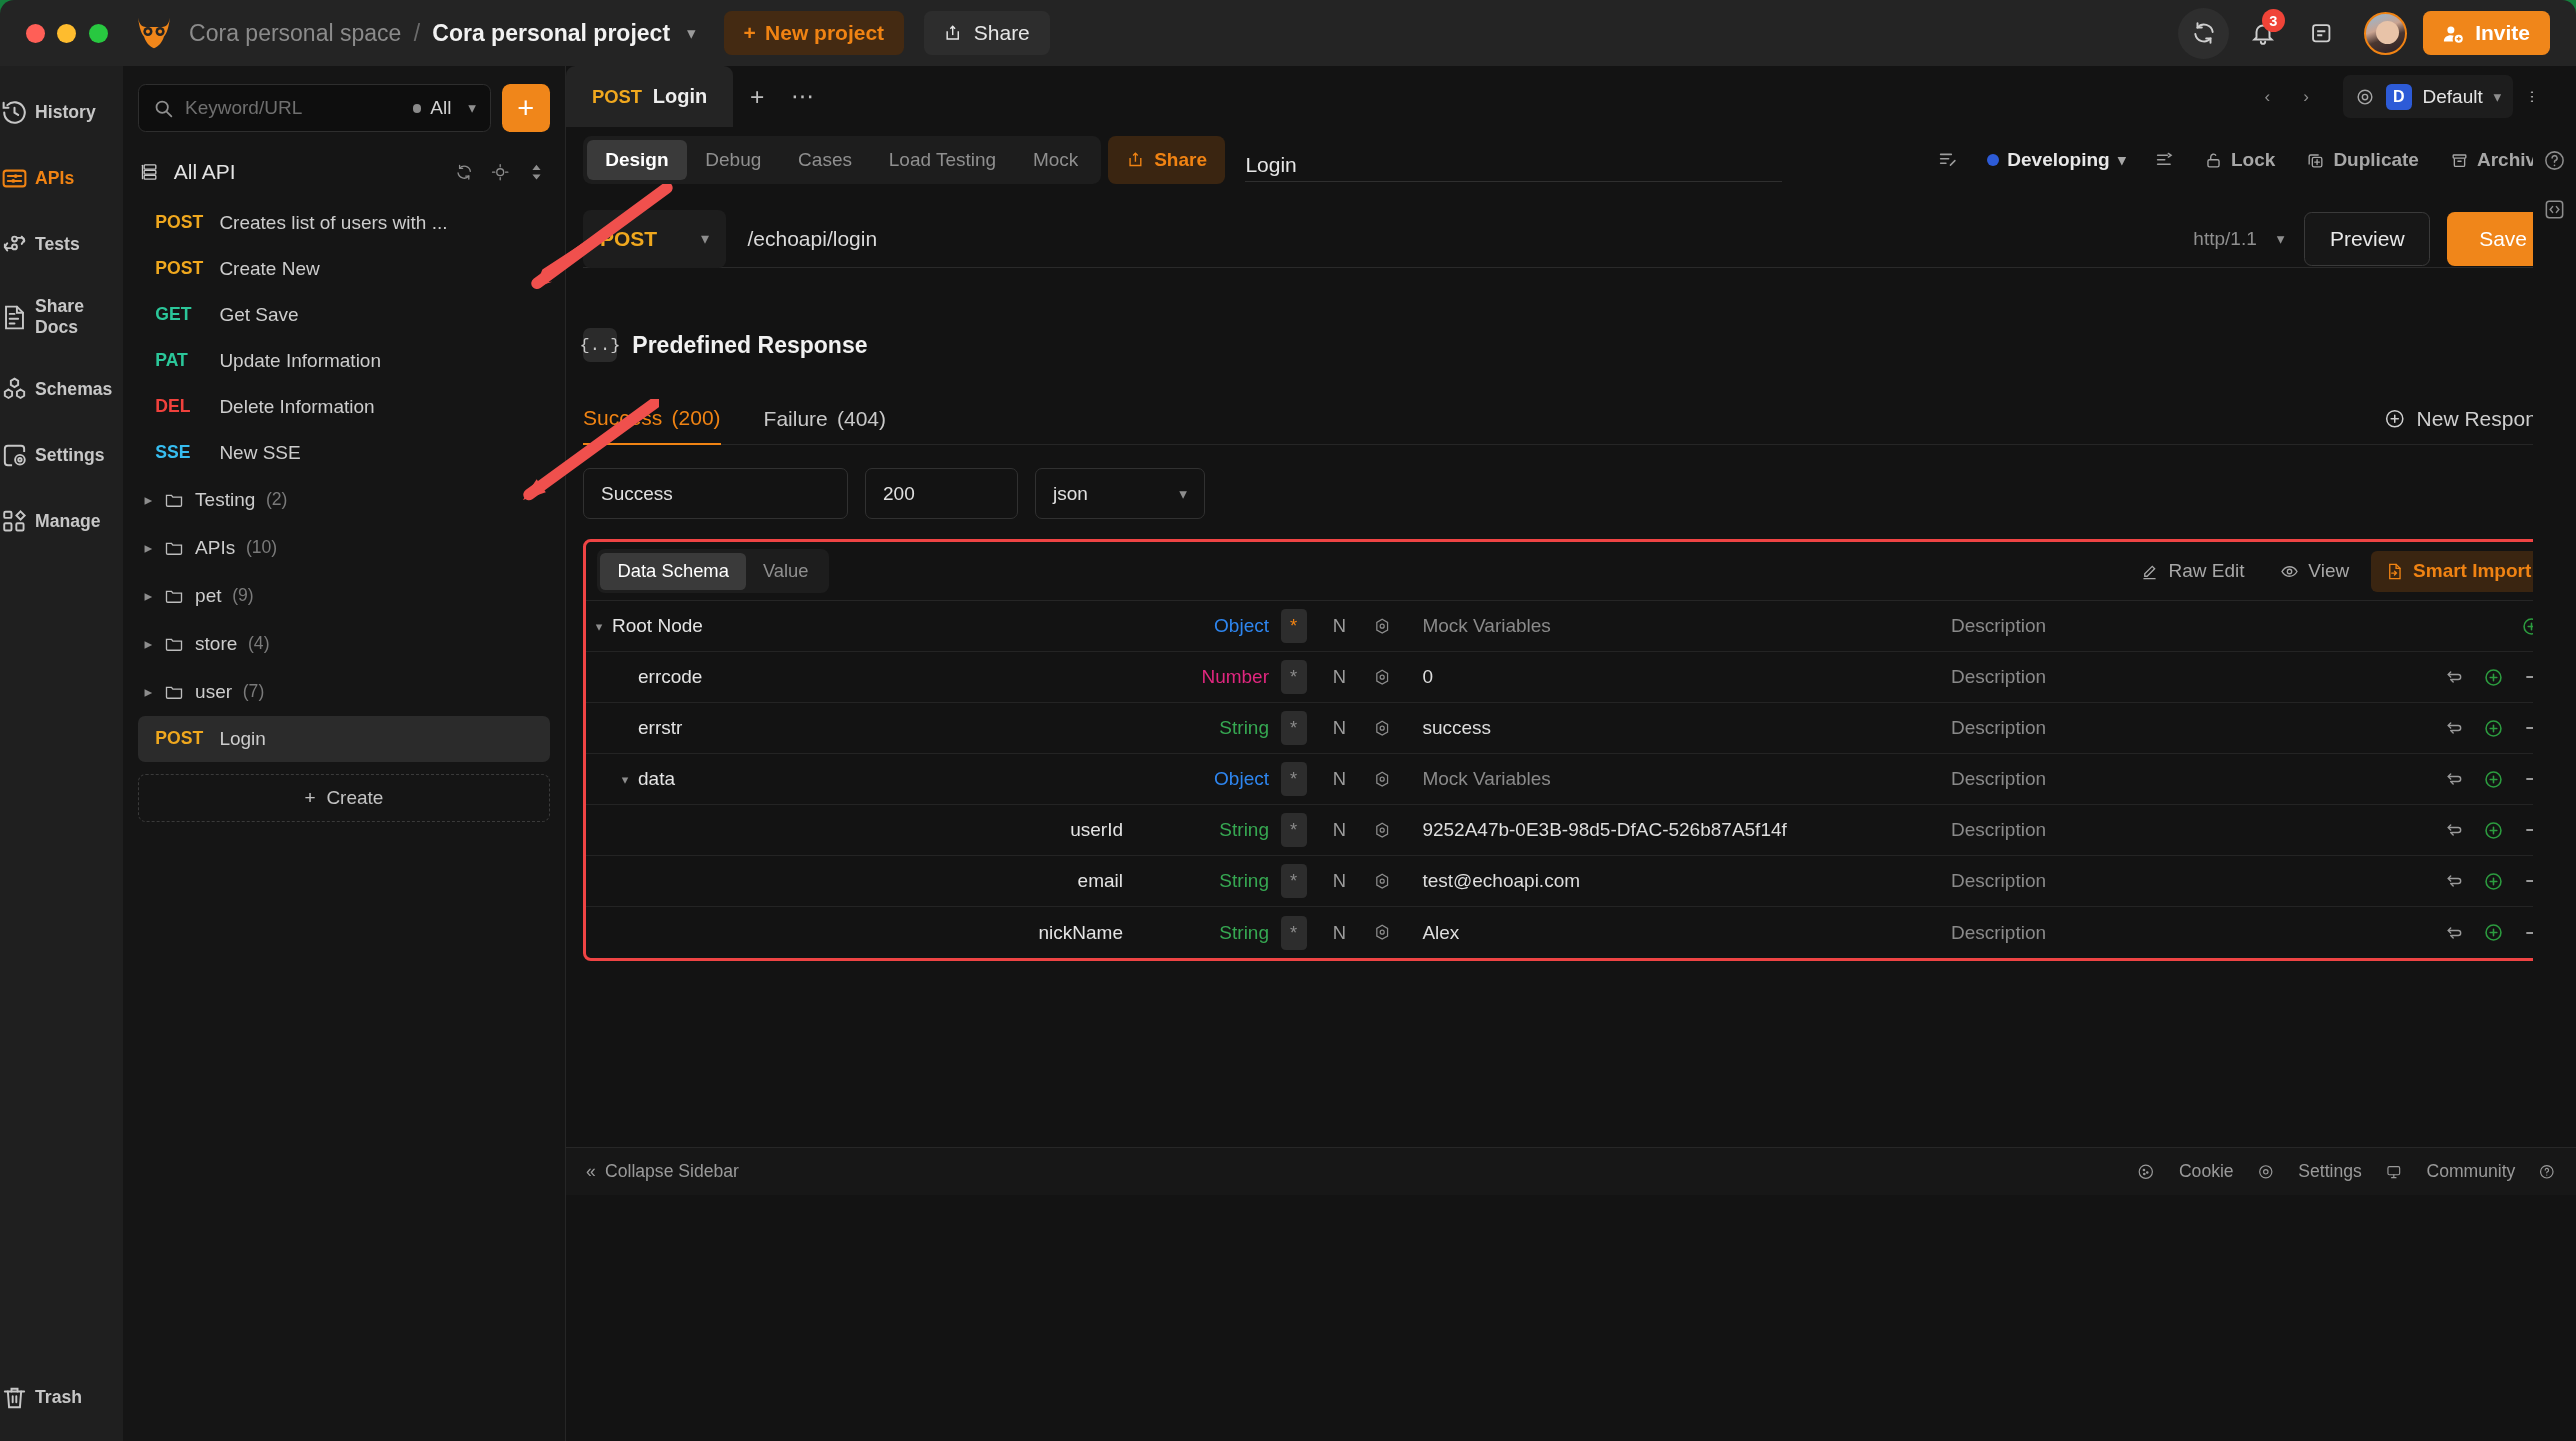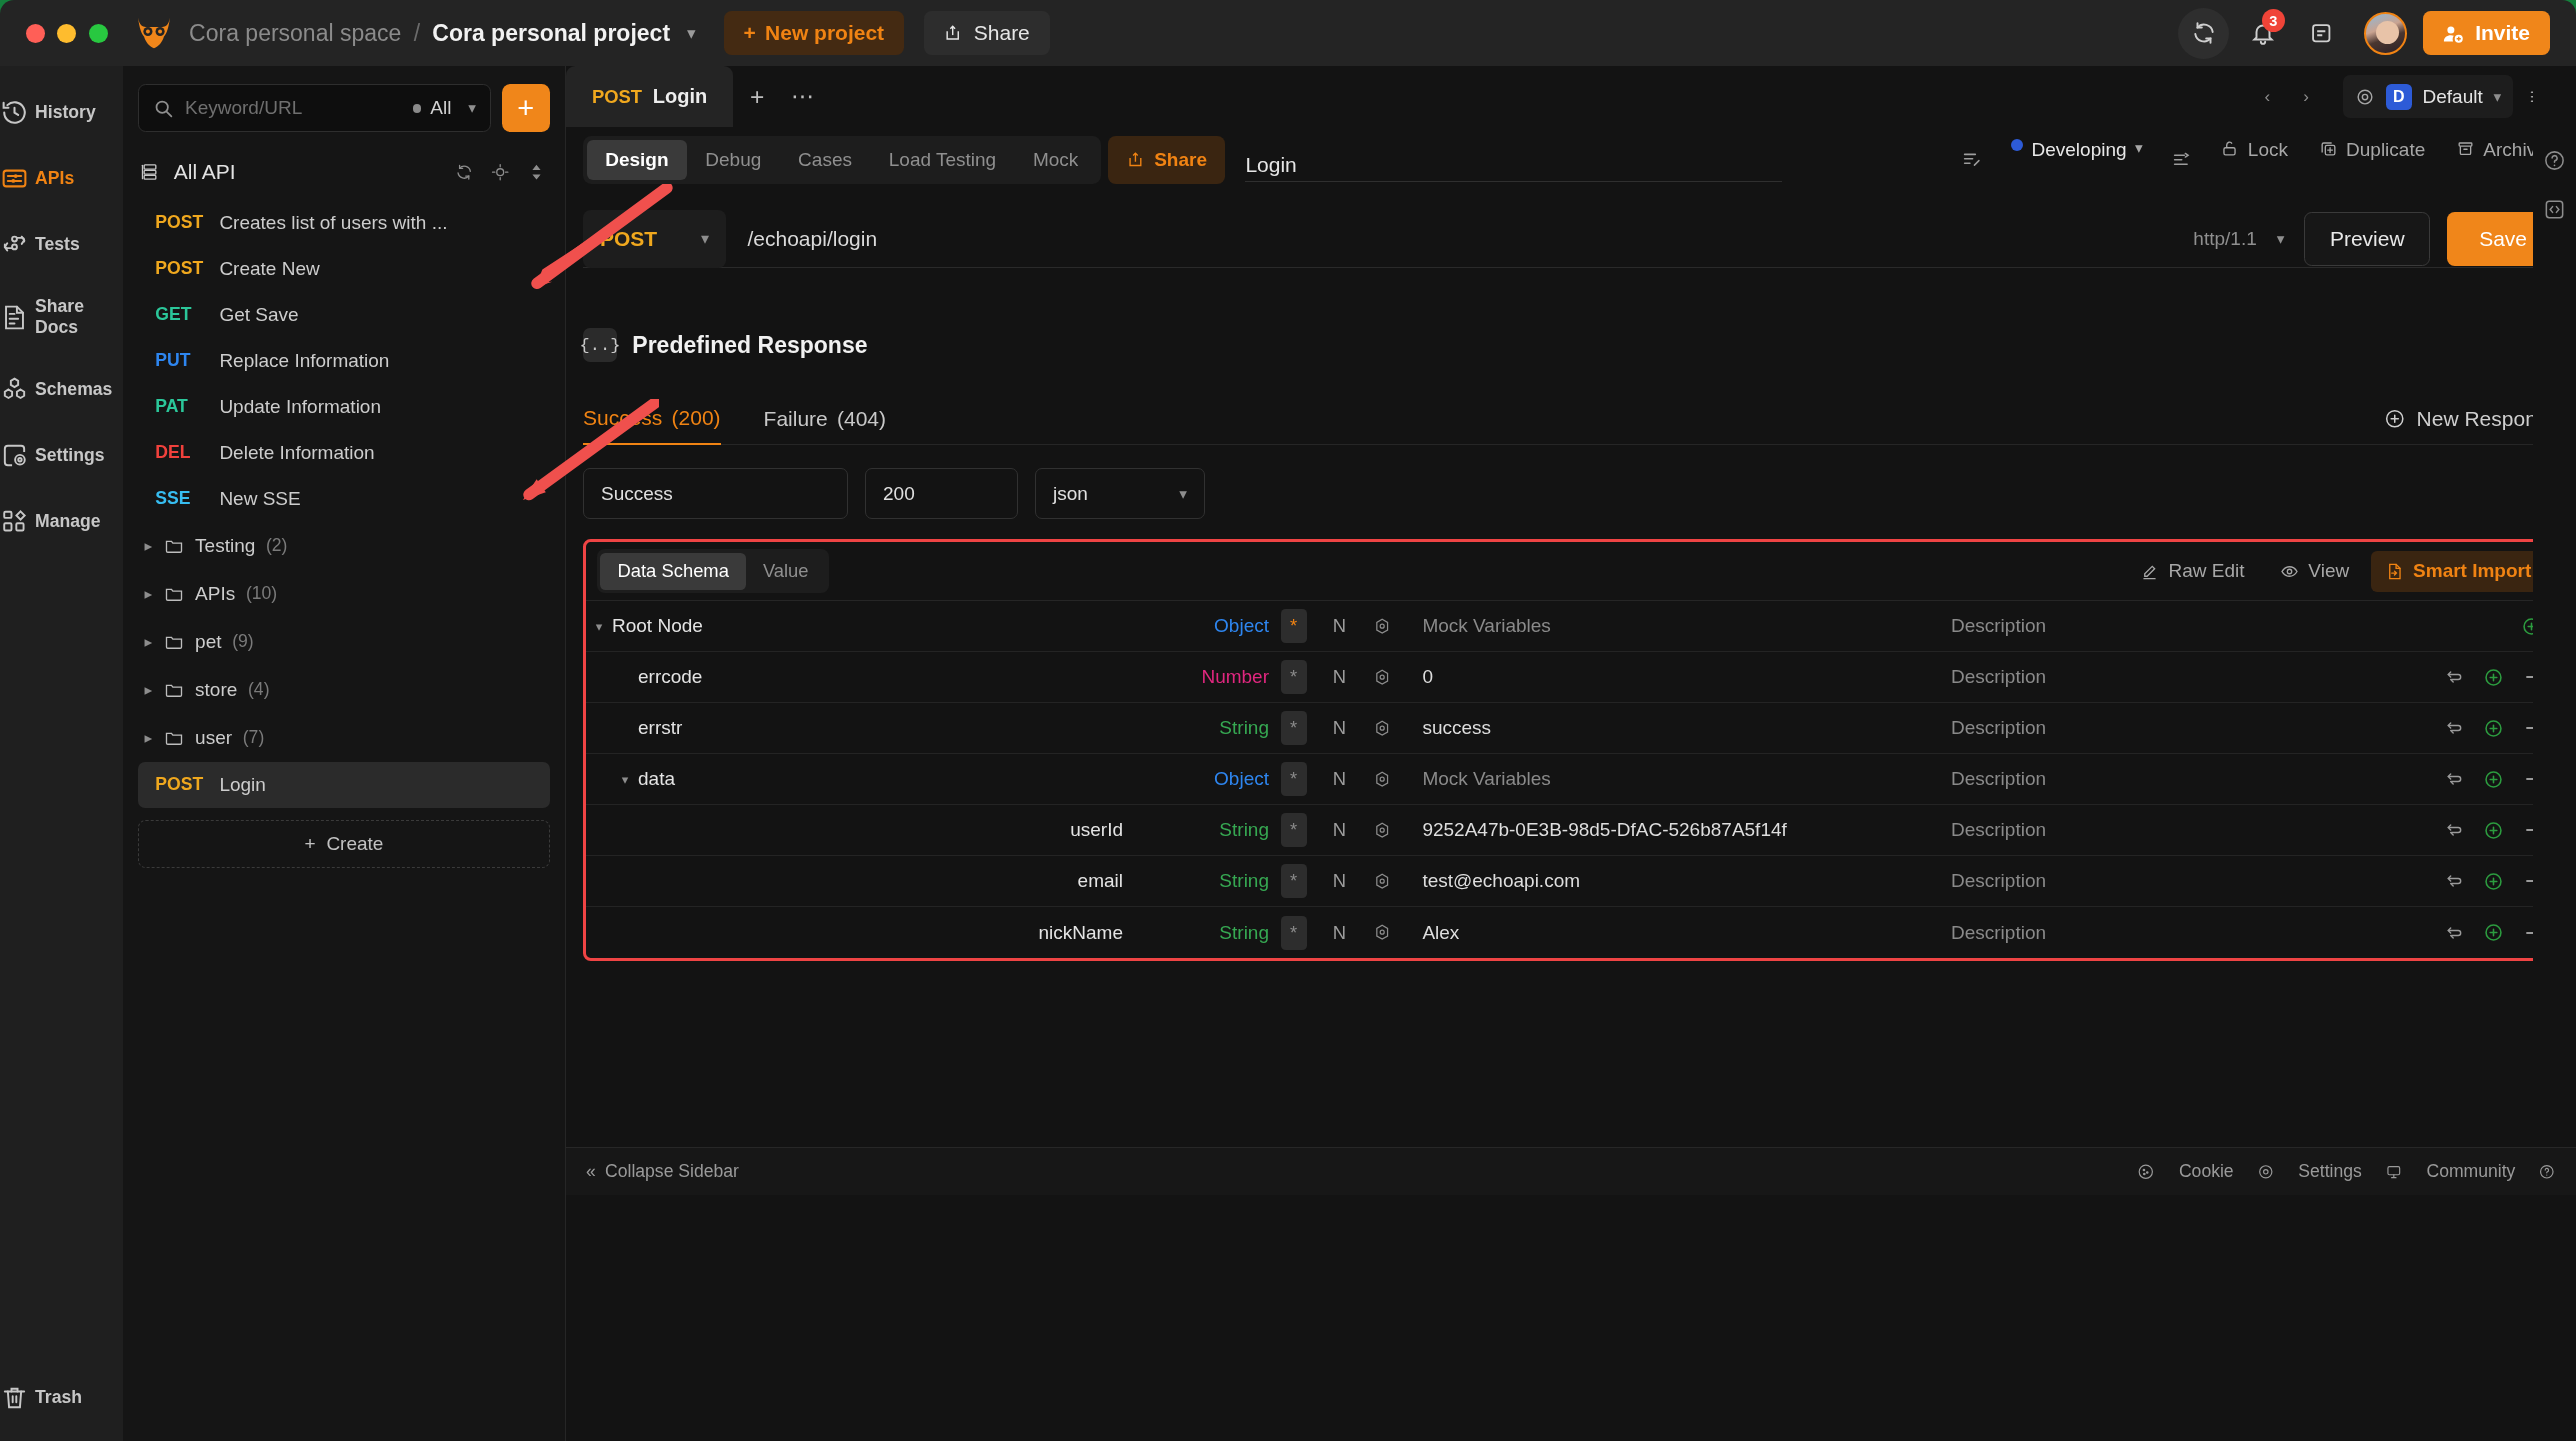--- a/index.html
+++ b/index.html
@@ -160,22 +160,22 @@
   .burger { width: 41px; height: 46px; display:flex;align-items:center;justify-content:center;color:#a5a5a5;font-size:20px;cursor:pointer;}
 
   .toolbar2 { height: 66px; display: flex; align-items: center; padding: 0 0 0 17px; }
   .segwrap { display: flex; align-items: center; background: #1d1d1d; border-radius: 8.4px; height: 48px; padding: 3.8px; }
   .seg { height: 40px; padding: 0 18.4px; display: flex; align-items: center; border-radius: 6.1px;
          font-size: 19px; color: #8f8f8f; cursor: pointer; }
   .seg.active { background: #3a3a3a; color: #ffffff; font-weight: 600; }
   .seg-share { background: #3a2511; color: #f08313; display:flex; align-items:center; gap:9.2px; font-weight:600;}
   .titlemini { font-size: 21px; color: #e6e6e6; margin-left: 20px; padding-bottom: 3.1px; border-bottom: 0.8px solid #2f2f2f; min-width: 537px; height: 43px; display:flex; align-items:flex-end;}
   .tb2-right { margin-left: auto; display: flex; align-items: center; gap: 6.1px; padding-right: 17px; }
-  .tb2-btn { display: flex; gap: 8.4px; height: 43px; padding: 0 12.3px; border-radius: 6.1px;
-             font-size: 19px; color: #a7a7a7; cursor: pointer; }
+  .tb2-btn { display: flex; align-items: center; gap: 8.4px; height: 43px; padding: 0 12.3px; border-radius: 6.1px;
+             font-size: 19px; color: #a7a7a7; cursor: pointer; font-weight: bold; }
   .status-dot { width: 12.3px; height: 12.3px; border-radius: 50%; background: #2d5bd7; }
   .tb2-icon { width: 41px; height: 41px; display:flex;align-items:center;justify-content:center;color:#9d9d9d;cursor:pointer;}
 
   
   .urlrow { margin: 17px 17px 0 17px; height: 58px; display: flex; align-items: center;
             border-bottom: 0.8px solid #2a2a2a; }
   .methodsel { width: 143px; height: 58px; background: #1d1d1d; border-radius: 7.7px;
                display: flex; align-items: center; padding: 0 17px; cursor: pointer; }
   .methodsel .m { font-size: 21px; font-weight: 700; color: #f0a81e; }
   .methodsel .c { margin-left: auto; color: #8d8d8d; font-size: 16px; }
@@ -490,24 +490,20 @@
       </div>
       <div class="apirow">
         <span class="verb v-post">POST</span>
         <span class="apiname">Create New</span>
       </div>
       <div class="apirow">
         <span class="verb v-get">GET</span>
         <span class="apiname">Get Save</span>
       </div>
       <div class="apirow">
-        <span class="verb v-put">PUT</span>
-        <span class="apiname">Replace Information</span>
-      </div>
-      <div class="apirow">
         <span class="verb v-pat">PAT</span>
         <span class="apiname">Update Information</span>
       </div>
       <div class="apirow">
         <span class="verb v-del">DEL</span>
         <span class="apiname">Delete Information</span>
       </div>
       <div class="apirow">
         <span class="verb v-sse">SSE</span>
         <span class="apiname">New SSE</span>

